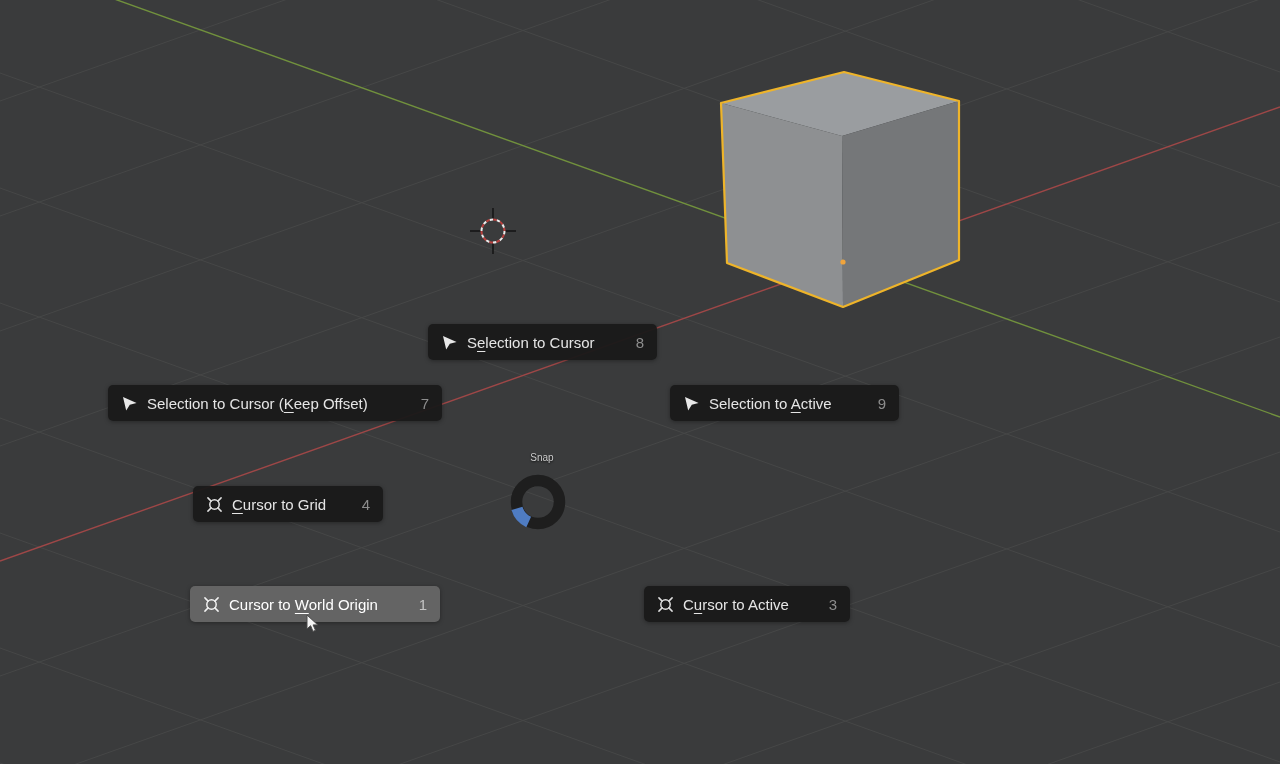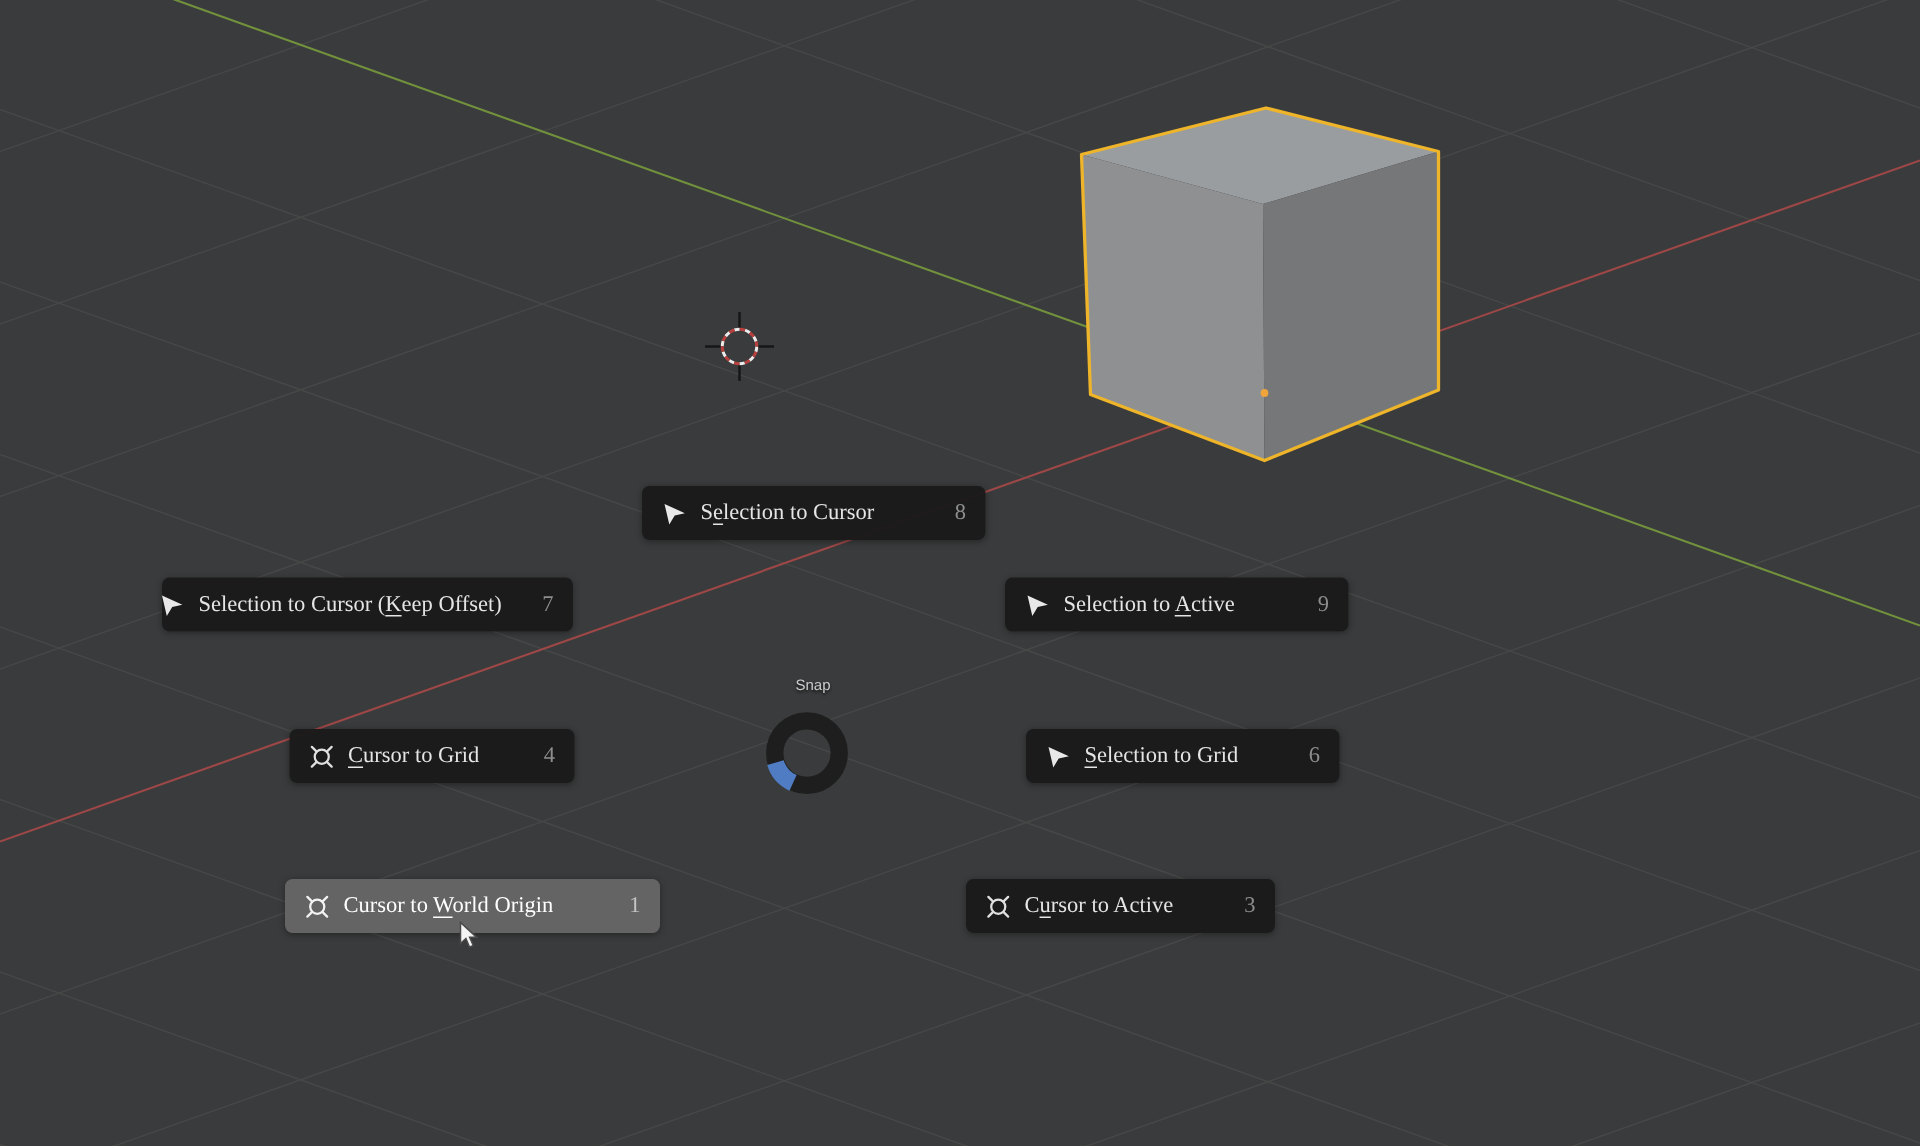--- a/index.html
+++ b/index.html
@@ -22,37 +22,36 @@
     gap:9px;
     padding:0 13px;
     box-sizing:border-box;
     border-radius:5px;
     background:var(--pie-item-bg,rgba(24,24,24,.95));
     box-shadow:0 1px 4px rgba(0,0,0,.35);
     color:var(--pie-text,#e5e5e5);
     font-size:15px;
     white-space:nowrap;
     user-select:none;
-    font-family:Liberation Serif, serif;
   }
   .pie-item.hl{
     background:var(--pie-item-hover-bg,#646464);
     color:#ffffff;
   }
   .pie-item .key{text-decoration:underline;text-underline-offset:2.5px;text-decoration-thickness:1px;}
   .pie-item .shortcut{
     margin-left:auto;
     padding-left:18px;
     color:var(--pie-shortcut,#8d8d8d);
   }
   .pie-item.hl .shortcut{color:#c4c4c4;}
   .pie-item svg{flex:0 0 auto;display:block;}
 
   .pi0{left:428px;top:324px;width:229px;}
-  .pi1{left:108px;top:385px;width:274px;justify-content:flex-end;}
+  .pi1{left:108px;top:385px;width:334px;justify-content:flex-end;}
   .pi2{left:643px;top:385px;width:229px;margin-left:27px;}
   .pi3{left:193px;top:486px;width:190px;}
   .pi4{left:684px;top:486px;width:209px;}
   .pi5{left:190px;top:586px;width:250px;}
   .pi6{left:644px;top:586px;width:206px;}
   .pi7{left:429px;top:648px;width:226px;}
 
   .snap-title{
     position:absolute;
     left:482px;top:452px;width:120px;
@@ -154,27 +153,20 @@
       <circle cx="8.5" cy="8.5" r="4.7"></circle>
       <line x1="1.9" y1="1.9" x2="5.1" y2="5.1"></line>
       <line x1="15.1" y1="1.9" x2="11.9" y2="5.1"></line>
       <line x1="1.9" y1="15.1" x2="5.1" y2="11.9"></line>
       <line x1="15.1" y1="15.1" x2="11.9" y2="11.9"></line>
     </svg>
     <span><span></span><span class="key">C</span><span>ursor to Grid</span></span>
     <span class="shortcut">4</span>
   </div>
 
-  <div class="pie-item pi4">
-    <svg width="17" height="17" viewBox="0 0 17 17">
-      <polygon points="2,2 15.6,8.1 8.8,9.7 5.2,15.6" fill="#e8e8e8"></polygon>
-    </svg>
-    <span><span></span><span class="key">S</span><span>election to Grid</span></span>
-    <span class="shortcut">6</span>
-  </div>
 
   <div class="pie-item pi5 hl">
     <svg width="17" height="17" viewBox="0 0 17 17" style="stroke:#f2f2f2;stroke-width:1.5;fill:none;stroke-linecap:round">
       <circle cx="8.5" cy="8.5" r="4.7"></circle>
       <line x1="1.9" y1="1.9" x2="5.1" y2="5.1"></line>
       <line x1="15.1" y1="1.9" x2="11.9" y2="5.1"></line>
       <line x1="1.9" y1="15.1" x2="5.1" y2="11.9"></line>
       <line x1="15.1" y1="15.1" x2="11.9" y2="11.9"></line>
     </svg>
     <span><span>Cursor to </span><span class="key">W</span><span>orld Origin</span></span>

